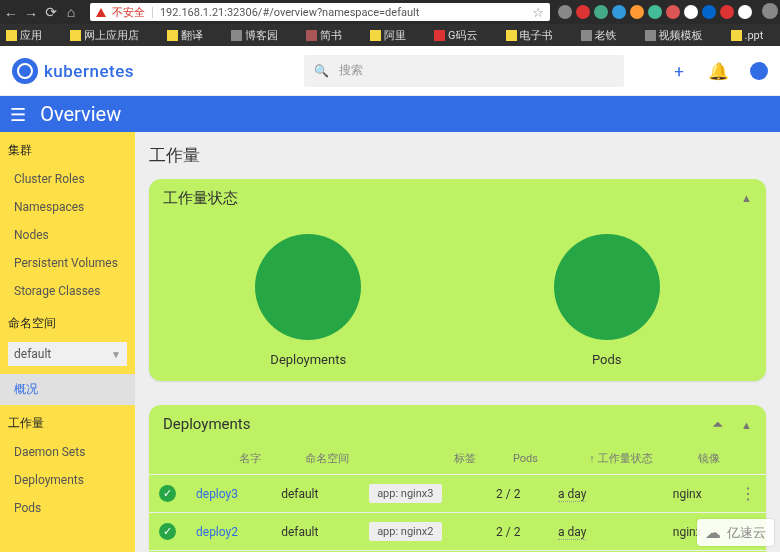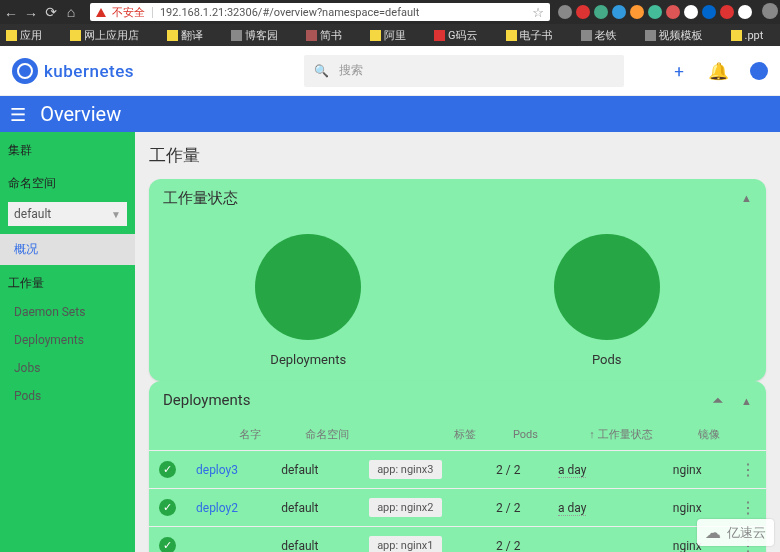--- a/index.html
+++ b/index.html
@@ -21,29 +21,29 @@
 .logo-ico{width:26px;height:26px;border-radius:50%;background:#326de6;position:relative}
 .logo-ico:before{content:"";position:absolute;inset:5px;border:2px solid #fff;border-radius:50%}
 .logo-txt{color:#326de6;font-weight:500;font-size:17px;letter-spacing:0.5px}
 .search{margin-left:170px;width:320px;height:32px;background:#f1f1f1;border-radius:2px;display:flex;align-items:center;padding:0 10px;gap:10px;color:#888}
 .top-actions{margin-left:auto;display:flex;gap:22px;align-items:center;color:#326de6;font-size:17px}
 .act-ico{width:18px;height:18px;display:flex;align-items:center;justify-content:center}
 .blue-bar{height:36px;background:#326de6;display:flex;align-items:center;padding:0 10px;color:#fff;gap:14px}
 .menu-ico{font-size:18px}
 .ov-title{font-size:20px;font-weight:400}
 .main{display:flex;height:420px}
-.sidebar{width:135px;background:#22c55e;overflow:hidden;font-size:12px}
+.sidebar{width:135px;background:#fde047;overflow:hidden;font-size:12px}
 .sb-head{padding:10px 8px 6px;font-size:12px;color:#222;font-weight:500}
 .sb-item{padding:7px 8px 7px 14px;color:#555;cursor:pointer}
 .sb-item.sel{background:#e0e0e0;color:#326de6}
 .ns-sel{margin:4px 8px 8px;padding:5px 6px;background:#f0f0f0;display:flex;align-items:center;justify-content:space-between;color:#555;font-size:12px}
 .dd-arr{color:#999;font-size:10px}
 .content{flex:1;background:#eee;padding:12px 14px;overflow:hidden}
 .sec-title{font-size:17px;color:#333;margin-bottom:12px}
-.card{background:#86efac;border-radius:12px;box-shadow:0 1px 2px rgba(0,0,0,0.1);margin-bottom:0}
+.card{background:#bef264;border-radius:12px;box-shadow:0 1px 2px rgba(0,0,0,0.1);margin-bottom:24px}
 .card-head{display:flex;align-items:center;justify-content:space-between;padding:10px 14px;font-size:15px}
 .collapse-ico{color:#777;font-size:11px}
 .filter-ico{color:#777;font-size:14px;margin-right:14px}
 .charts{display:flex;justify-content:space-around;padding:16px 10px 14px}
 .chart{display:flex;flex-direction:column;align-items:center;gap:12px}
 .circle{width:106px;height:106px;border-radius:50%;background:#26a644}
 .chart-lbl{font-size:13px;color:#333}
 .tbl{width:100%;border-collapse:collapse;font-size:12px}
 .tbl th{text-align:right;padding:8px 10px;color:#777;font-weight:400;font-size:11px}
 .tbl td{padding:9px 10px;border-top:1px solid #eee}
@@ -172,31 +172,37 @@
 </div>
 
 <div class="blue-bar">
   <span class="menu-ico">☰</span>
   <span class="ov-title">Overview</span>
 </div>
 
 <div class="main">
   <div class="sidebar">
     <div class="sb-head">集群</div>
+    <div id="cluster-list">
+        <div class="sb-item">Cluster Roles</div>
+        <div class="sb-item">Namespaces</div>
+        <div class="sb-item">Nodes</div>
+        <div class="sb-item">Persistent Volumes</div>
+        <div class="sb-item">Storage Classes</div>
+      </div>
     <div class="sb-head">命名空间</div>
     <div class="ns-sel">
       <span>default</span>
       <span class="dd-arr">▼</span>
     </div>
     <div class="sb-item sel">概况</div>
     <div class="sb-head">工作量</div>
     <div id="wl-list">
         <div class="sb-item">Daemon Sets</div>
         <div class="sb-item">Deployments</div>
-        <div class="sb-item">Jobs</div>
         <div class="sb-item">Pods</div>
       </div>
   </div>
 
   <div class="content">
     <div class="sec-title">工作量</div>
 
     <div class="card">
       <div class="card-head">
         <span>工作量状态</span>

